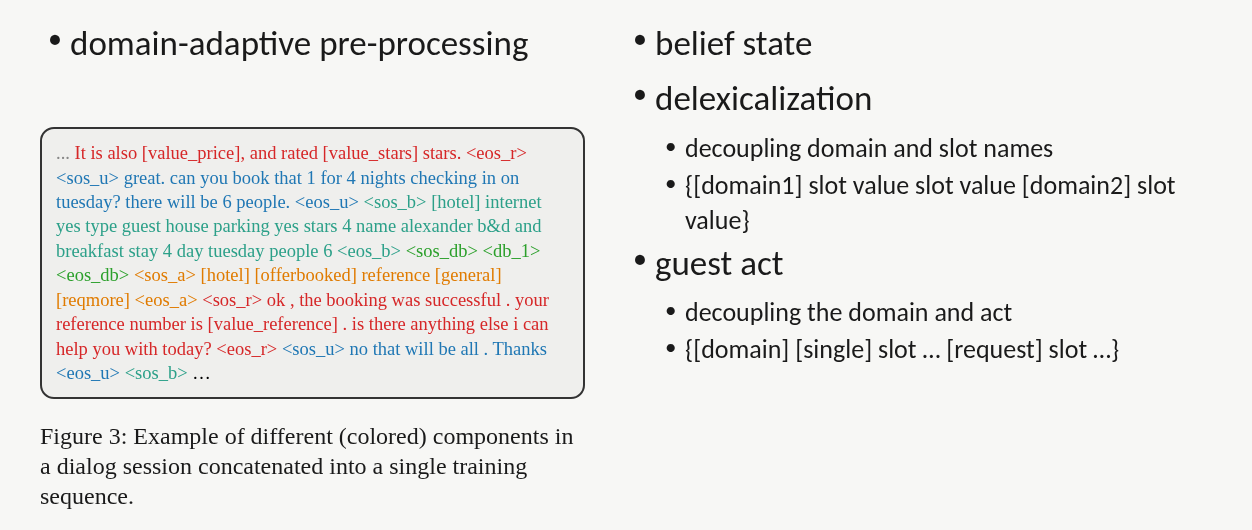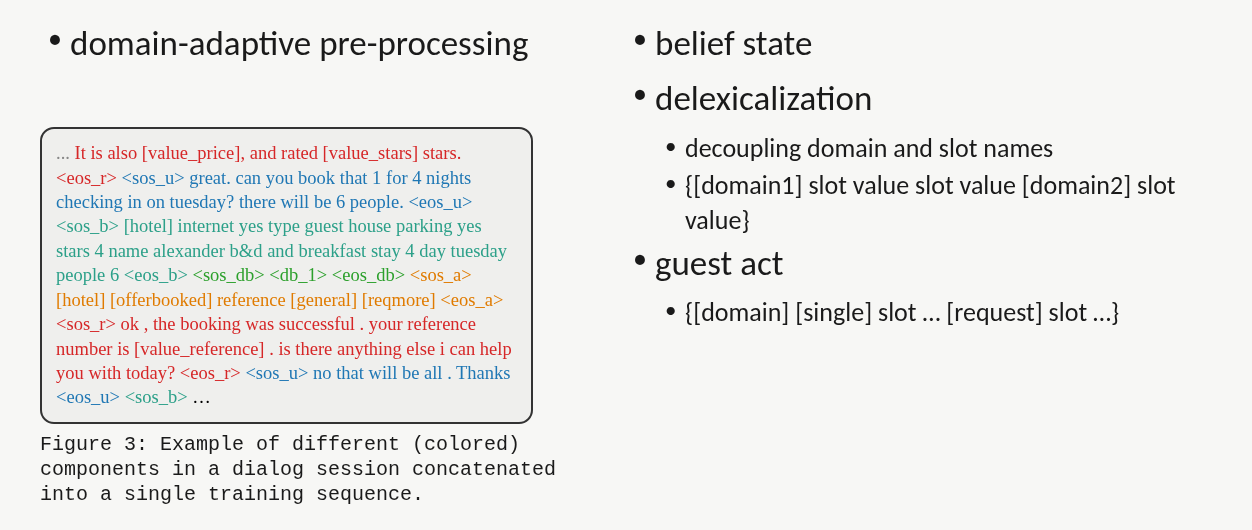--- a/index.html
+++ b/index.html
@@ -50,27 +50,27 @@
     }
     .example-box {
       border: 2px solid #333;
       border-radius: 14px;
       background: #efefed;
       padding: 12px 14px;
       font-family: 'Times New Roman', Times, serif;
       font-size: 18.5px;
       line-height: 1.32;
       margin-top: 60px;
-      width: 493px;
+      width: 545px;
     }
     .caption {
-      font-family: Liberation Mono, monospace;
-      font-size: 20px;
+      font-family: Liberation Serif, serif;
+      font-size: 24px;
       line-height: 1.25;
-      margin-top: 8px;
+      margin-top: 22px;
       width: 545px;
     }
     .c-red { color: #d62728; }
     .c-blue { color: #1f77b4; }
     .c-teal { color: #2ca089; }
     .c-green { color: #2ca02c; }
     .c-orange { color: #e07b00; }
     .c-gray { color: #888; }
     .c-black { color: #000; }
   </style>
@@ -84,14 +84,15 @@
   <div class="example-box"><span class="c-gray">... </span><span class="c-red">It is also [value_price], and rated [value_stars] stars. &lt;eos_r&gt; </span><span class="c-blue">&lt;sos_u&gt; great. can you book that 1 for 4 nights checking in on tuesday? there will be 6 people. &lt;eos_u&gt; </span><span class="c-teal">&lt;sos_b&gt; [hotel] internet yes type guest house parking yes stars 4 name alexander b&amp;d and breakfast stay 4 day tuesday people 6 &lt;eos_b&gt; </span><span class="c-green">&lt;sos_db&gt; &lt;db_1&gt;  &lt;eos_db&gt; </span><span class="c-orange">&lt;sos_a&gt; [hotel] [offerbooked] reference [general] [reqmore] &lt;eos_a&gt; </span><span class="c-red">&lt;sos_r&gt; ok , the booking was successful . your reference number is [value_reference] . is there anything else i can help you with today? &lt;eos_r&gt; </span><span class="c-blue">&lt;sos_u&gt; no that will be all . Thanks &lt;eos_u&gt; </span><span class="c-teal">&lt;sos_b&gt; </span><span class="c-black">…</span></div>
   <div class="caption">Figure 3: Example of different (colored) components in a dialog session concatenated into a single training sequence.</div>
 </div>
 
 <div class="right-col">
     <div class="bullet-l1"><span>belief state</span></div>
     <div class="bullet-l1"><span>delexicalization</span></div>
     <div class="bullet-l2"><span>decoupling domain and slot names</span></div>
     <div class="bullet-l2"><span>{[domain1] slot value slot value [domain2] slot value}</span></div>
     <div class="bullet-l1"><span>guest act</span></div>
+    <div class="bullet-l2"><span>decoupling the domain and act</span></div>
     <div class="bullet-l2"><span>{[domain] [single] slot … [request] slot …}</span></div>
   </div>
 
 </body></html>

